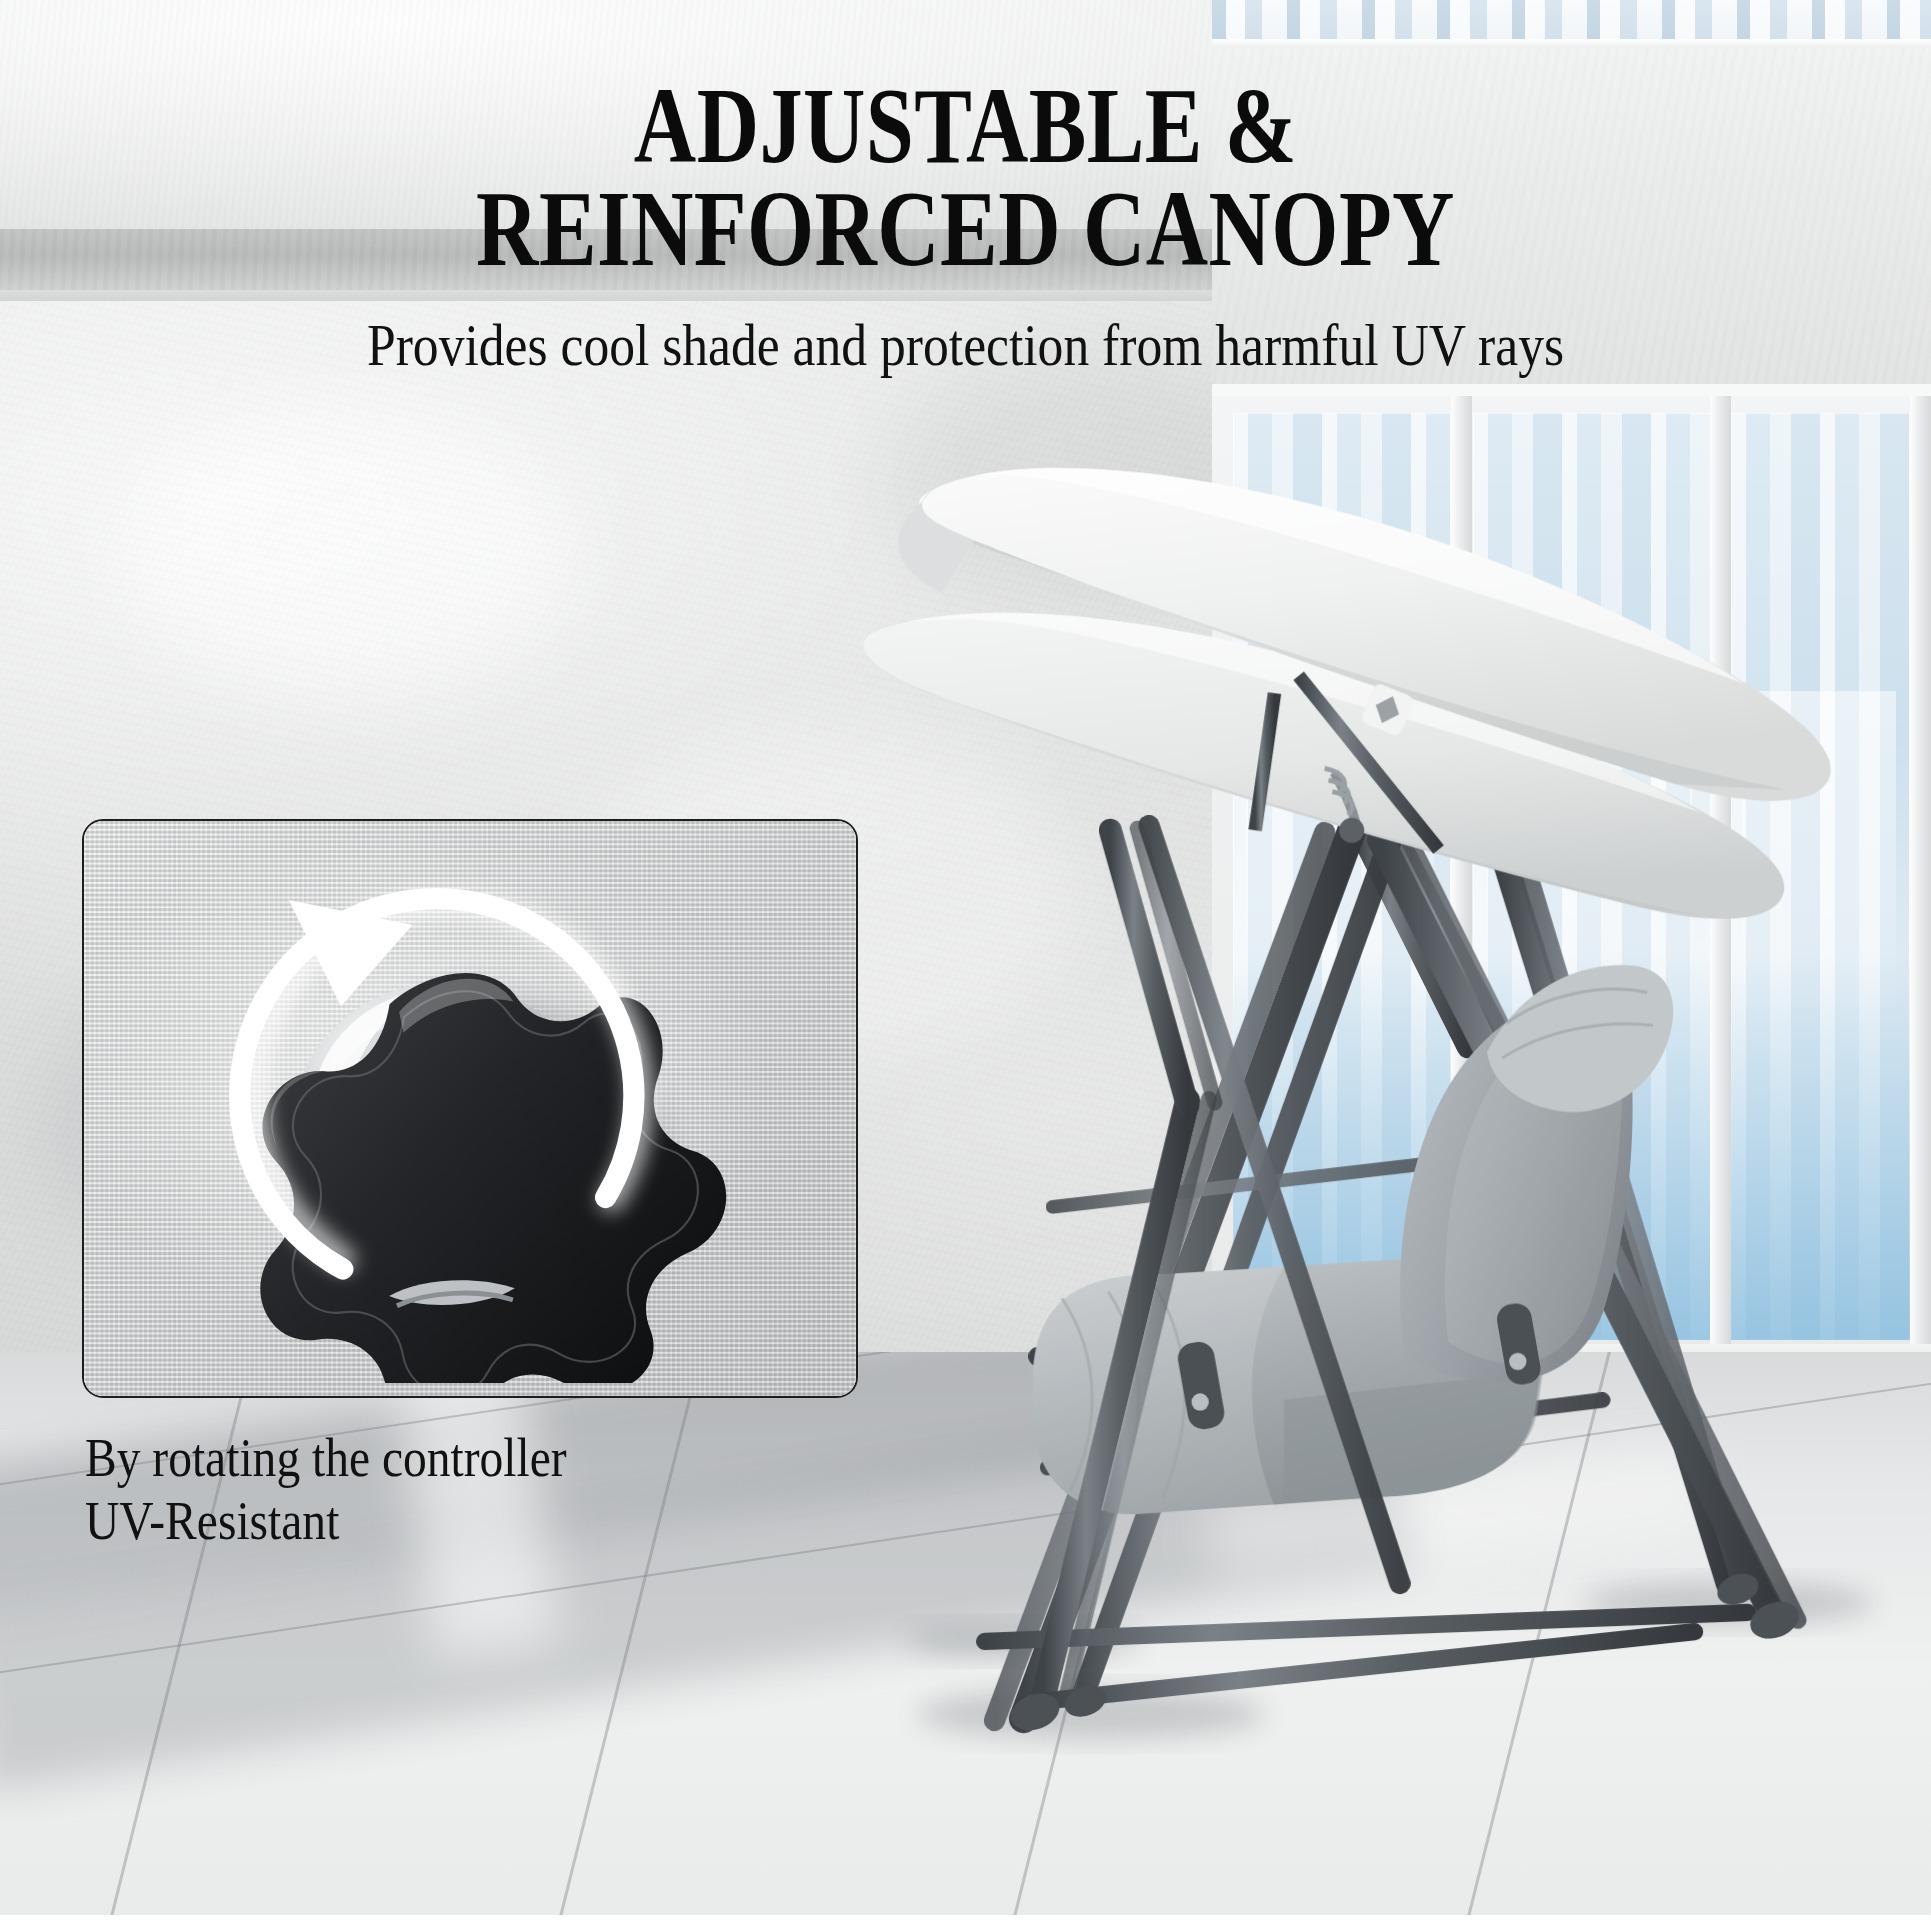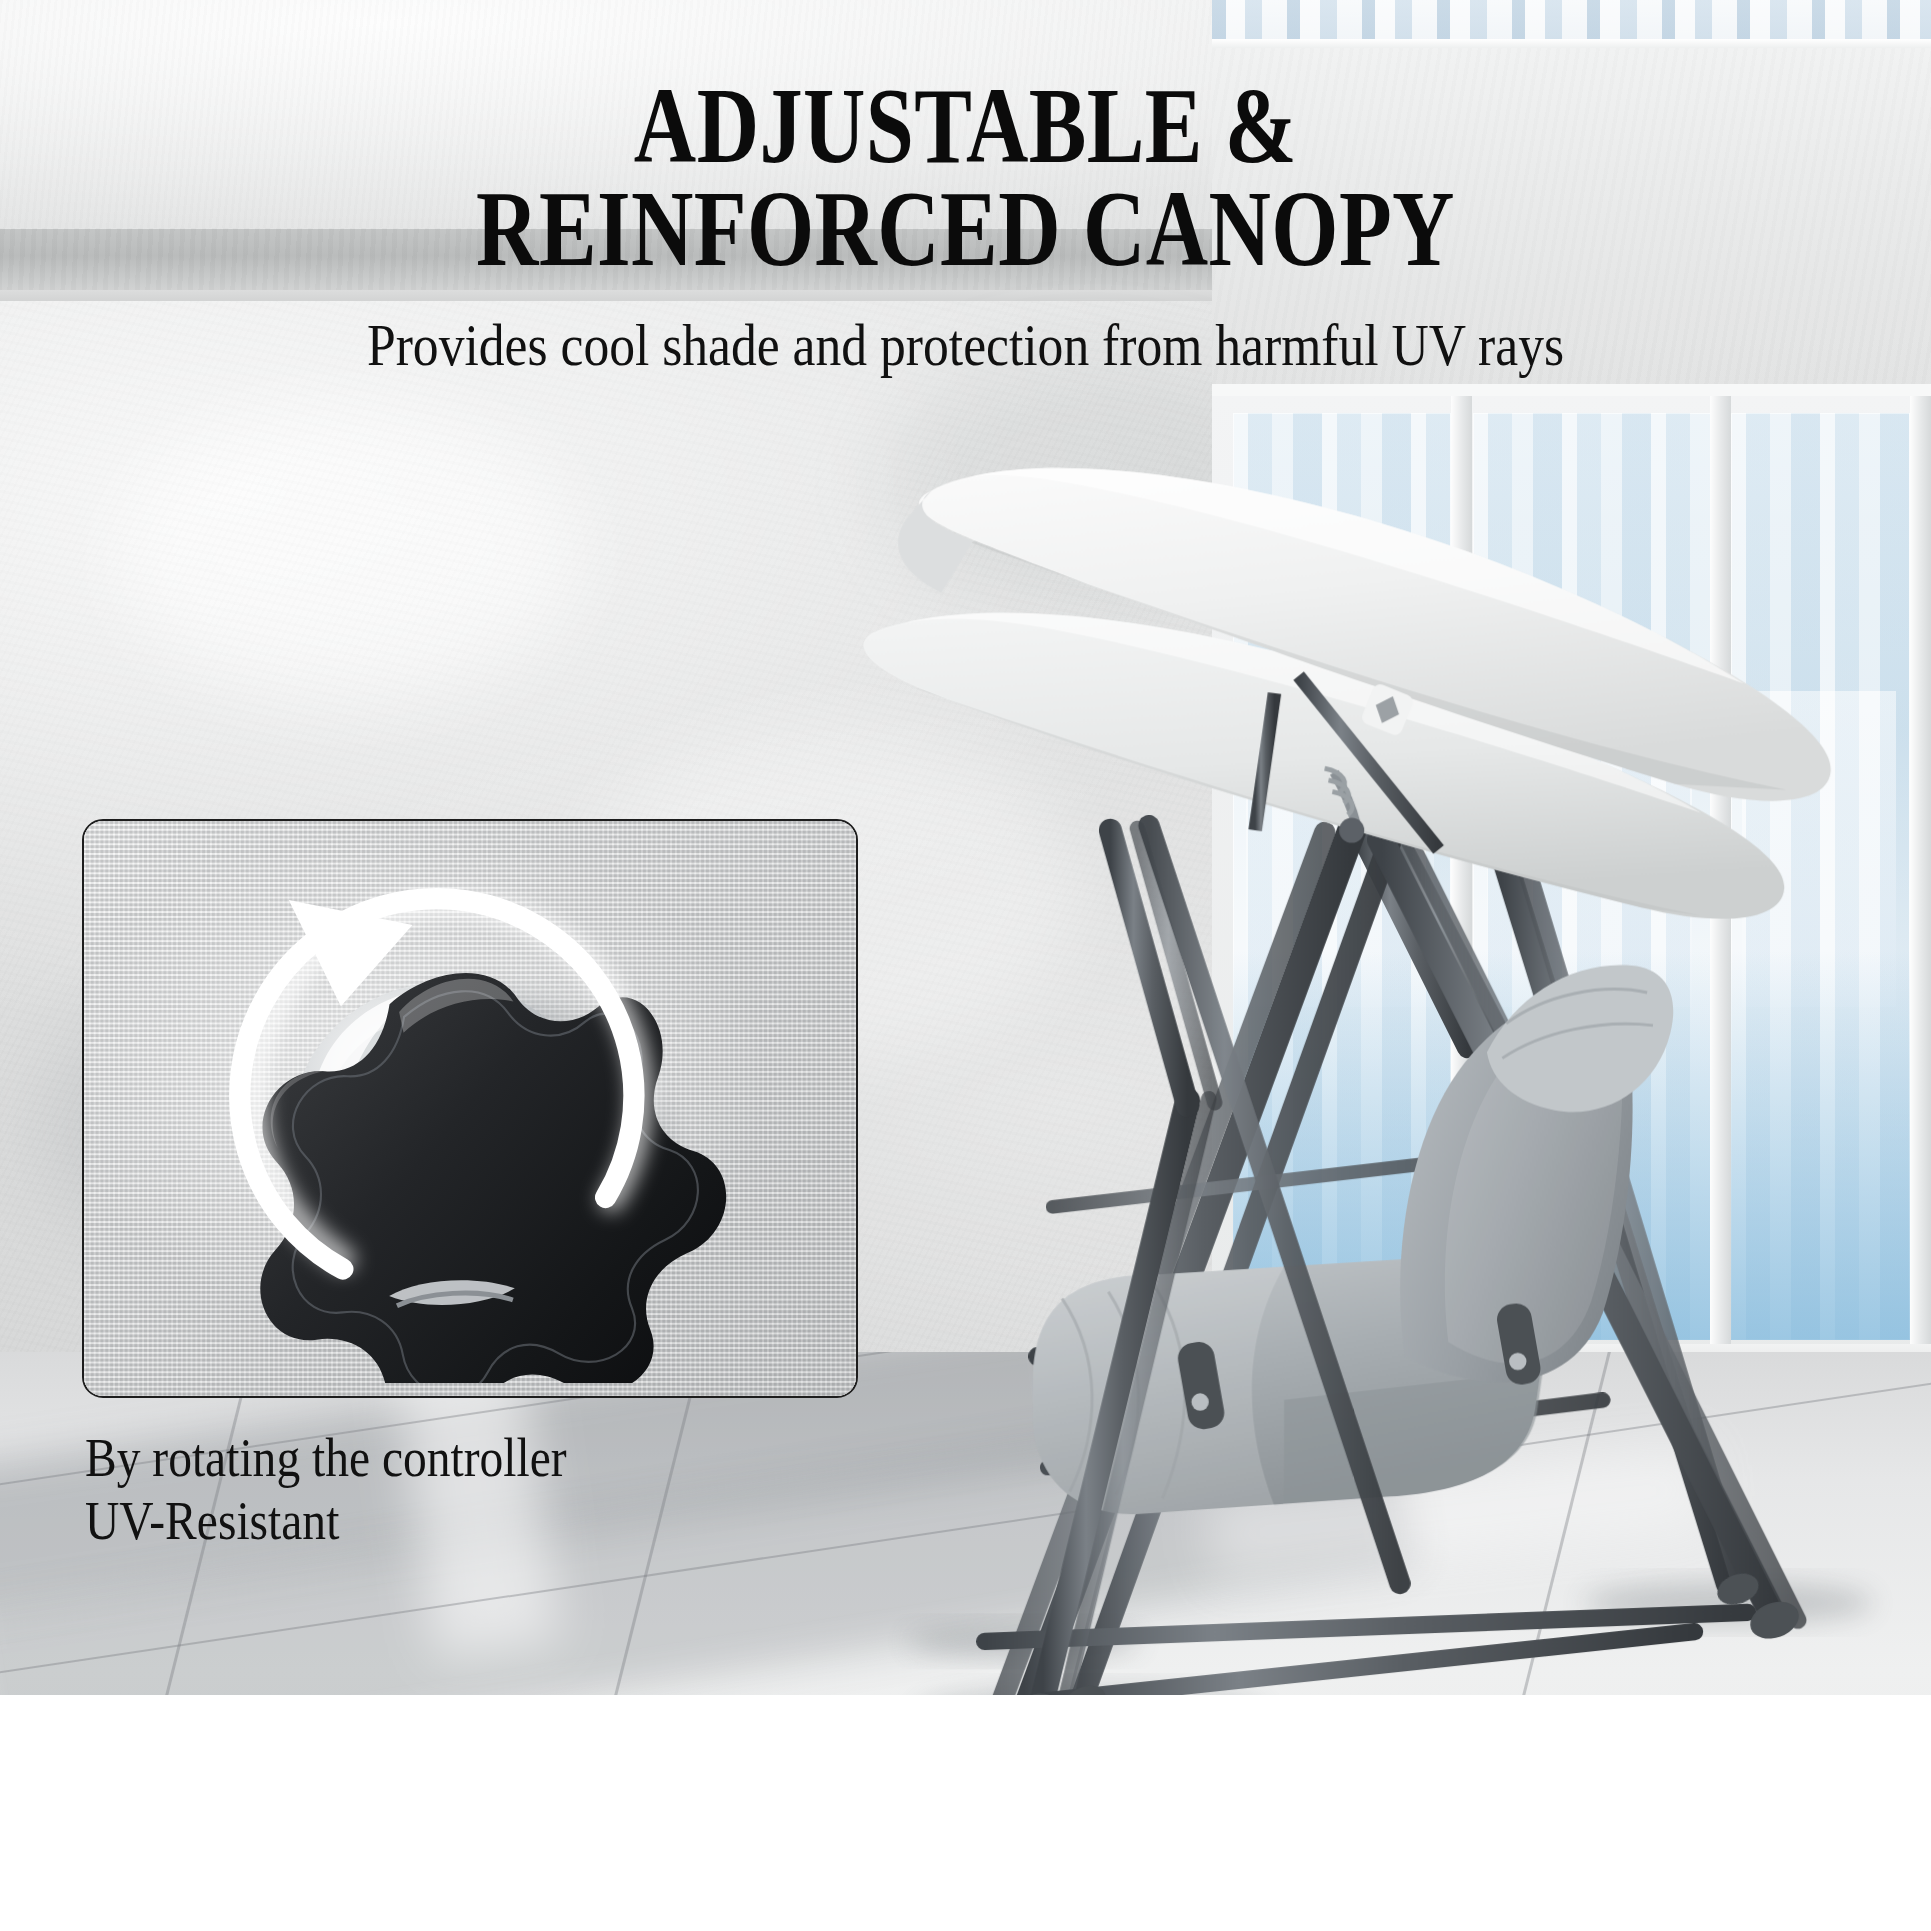--- a/index.html
+++ b/index.html
@@ -1,17 +1,17 @@
 <!DOCTYPE html>
 <html><head>
 <meta charset="utf-8">
 <style>
   html,body{margin:0;padding:0;background:#fff;}
   #stage{
-    position:relative;width:1931px;height:1695px;overflow:hidden;
+    position:relative;width:1931px;height:1915px;overflow:hidden;
     font-family:"Liberation Serif", serif;
     background:#d8d9d9;
   }
 
   
   .scene{position:absolute;inset:0;overflow:hidden;}
 
   
   .wall-upper{
     position:absolute;left:0;top:0;width:100%;height:228px;

